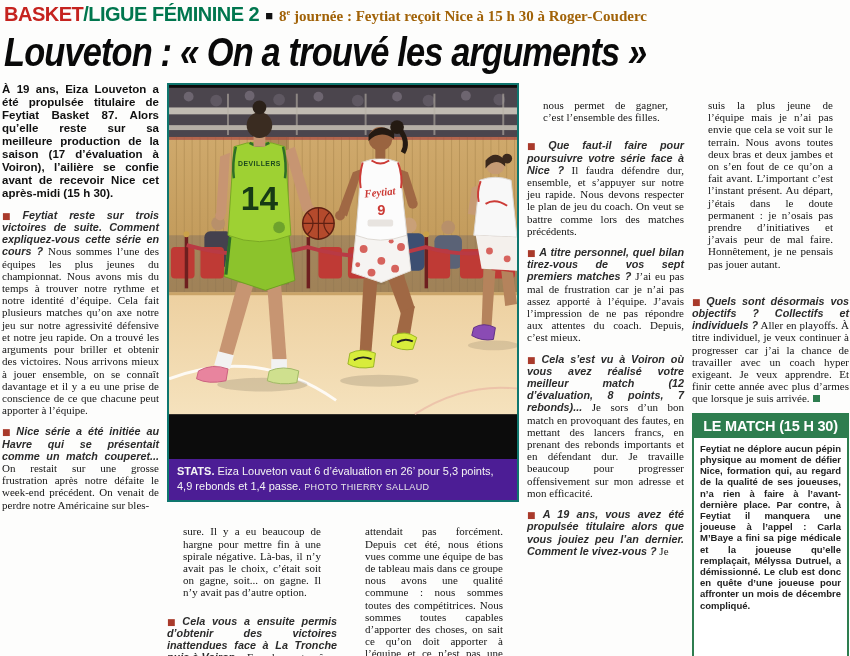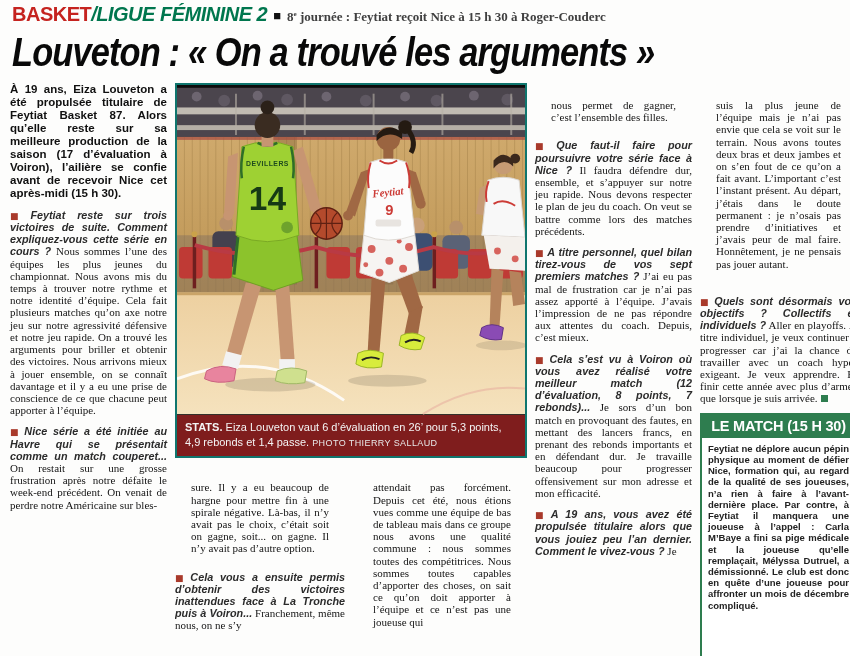--- a/index.html
+++ b/index.html
@@ -1,28 +1,28 @@
 <!DOCTYPE html>
 <html><head>
 <meta charset="utf-8">
 <style>
   * { margin:0; padding:0; box-sizing:border-box; }
   html,body { background:#ffffff; }
   .page {
     position:relative; width:850px; height:656px; overflow:hidden;
     background:#fdfdfc; color:#141414;
     font-family:"Liberation Serif", serif;
-    padding:2px 2px 0 10px;
+    padding:2px 2px 0 2px;
   }
   
   .kicker { display:flex; align-items:baseline; gap:6px; padding:1px 0 2px 2px; white-space:nowrap; }
   .k-topic { font-family:"Liberation Sans",sans-serif; font-weight:700; font-size:20px; color:#c5231f; letter-spacing:-.5px; }
-  .k-league { font-family:"Liberation Sans",sans-serif; font-weight:700; font-style:italic; font-size:20px; color:#00764e; letter-spacing:-.5px; margin-left:-6px;}
+  .k-league { font-family:"Liberation Sans",sans-serif; font-weight:700; font-size:20px; color:#00764e; letter-spacing:-.5px; margin-left:-6px;}
   .k-square { font-size:13px; color:#111; transform:translateY(-1px); }
-  .k-sub { font-family:"Liberation Serif",serif; font-weight:700; font-size:13px; color:#404040; }
+  .k-sub { font-family:"Liberation Serif",serif; font-weight:700; font-size:15px; color:#a16207; }
   .k-sub sup { font-size:.55em; }
   
   .headline {
     font-family:"Liberation Sans",sans-serif; font-weight:700; font-style:italic;
     font-size:40px; letter-spacing:-1px; color:#090909;
     transform:scaleX(.86); transform-origin:left center;
     margin:2px 0 8px 2px; white-space:nowrap;
   }
   
   .body-grid { display:flex; gap:8px; height:576px; }
@@ -40,22 +40,22 @@
   .q {
     font-family:"Liberation Sans",sans-serif; font-weight:700; font-style:italic;
     font-size:10.8px; color:#2b2b2b;
   }
   .bullet { color:#a93a2b; font-size:9px; margin-right:3px; font-family:"DejaVu Sans",sans-serif; }
   .end-square { display:inline-block; width:7px; height:7px; background:#2e7d4f; margin-left:3px; }
   
   .photo-block { border:2px solid #0f766e; background:#0c0c0c; }
   .photo-block svg { display:block; width:100%; height:330px; }
   .caption {
-    background:#7f1d1d; color:#f4f4f4; padding:5px 8px 7px 8px;
-    font-family:"Liberation Sans",sans-serif; font-size:11px; line-height:1.32; text-align:left;
+    background:#4c1d95; color:#f4f4f4; padding:5px 8px 7px 8px;
+    font-family:"Liberation Sans",sans-serif; font-size:11px; line-height:1.32; text-align:left;margin-top:44px;
   }
   .cap-label { font-weight:700; }
   .credit { font-size:9px; letter-spacing:.4px; color:#e8e8e8; }
   .midcols { display:flex; gap:12px; margin-top:7px; }
   .midcol { width:170px; flex:0 0 170px; font-size:11px; line-height:1.11; text-align:justify; }
   
   .match-box { flex:1; min-height:0; margin-top:8px; border:2px solid #2e7d4f; background:#fff; overflow:hidden; }
   .match-title {
     background:#2e7d4f; color:#fff; text-align:center;
     font-family:"Liberation Sans",sans-serif; font-weight:700; font-size:14.5px;

